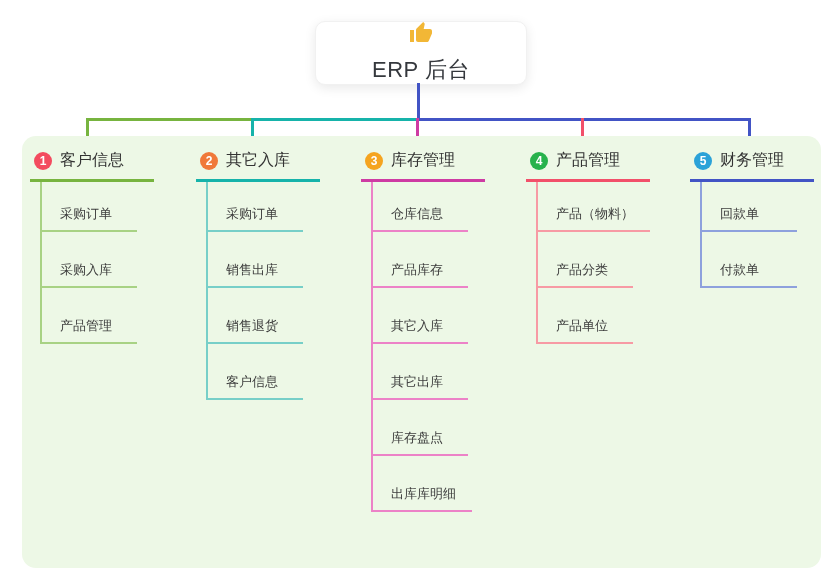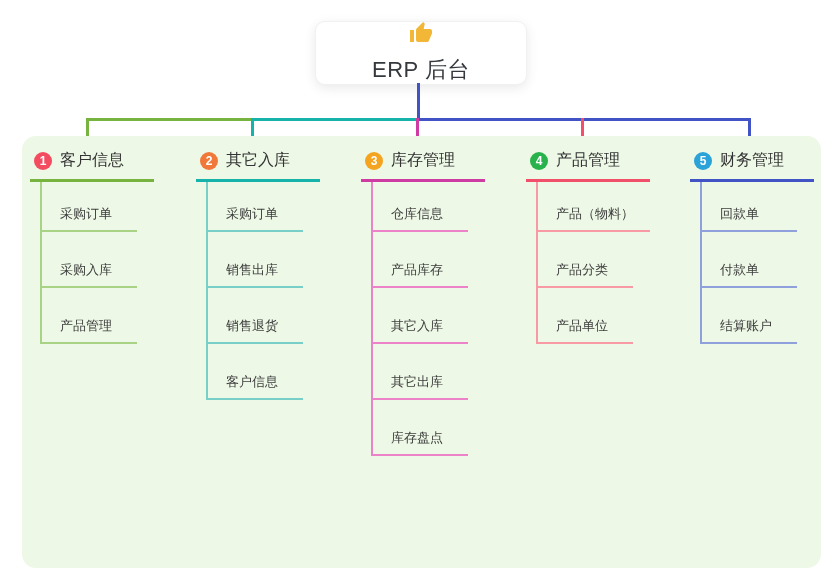--- a/index.html
+++ b/index.html
@@ -105,20 +105,21 @@
     <div class="branch-header">
       <span class="badge">3</span>
       <span>库存管理</span>
     </div>
     <div class="children">
       <div class="child">仓库信息</div>
       <div class="child">产品库存</div>
       <div class="child">其它入库</div>
       <div class="child">其它出库</div>
       <div class="child">库存盘点</div>
+      <div class="child">出库库明细</div>
     </div>
   </div>
 
   <div class="branch b4">
     <div class="branch-header">
       <span class="badge">4</span>
       <span>产品管理</span>
     </div>
     <div class="children">
       <div class="child">产品（物料）</div>
@@ -128,17 +129,16 @@
   </div>
 
   <div class="branch b5">
     <div class="branch-header">
       <span class="badge">5</span>
       <span>财务管理</span>
     </div>
     <div class="children">
       <div class="child">回款单</div>
       <div class="child">付款单</div>
-      <div class="child">结算账户</div>
     </div>
   </div>
 
 </div>
 
 </body></html>

